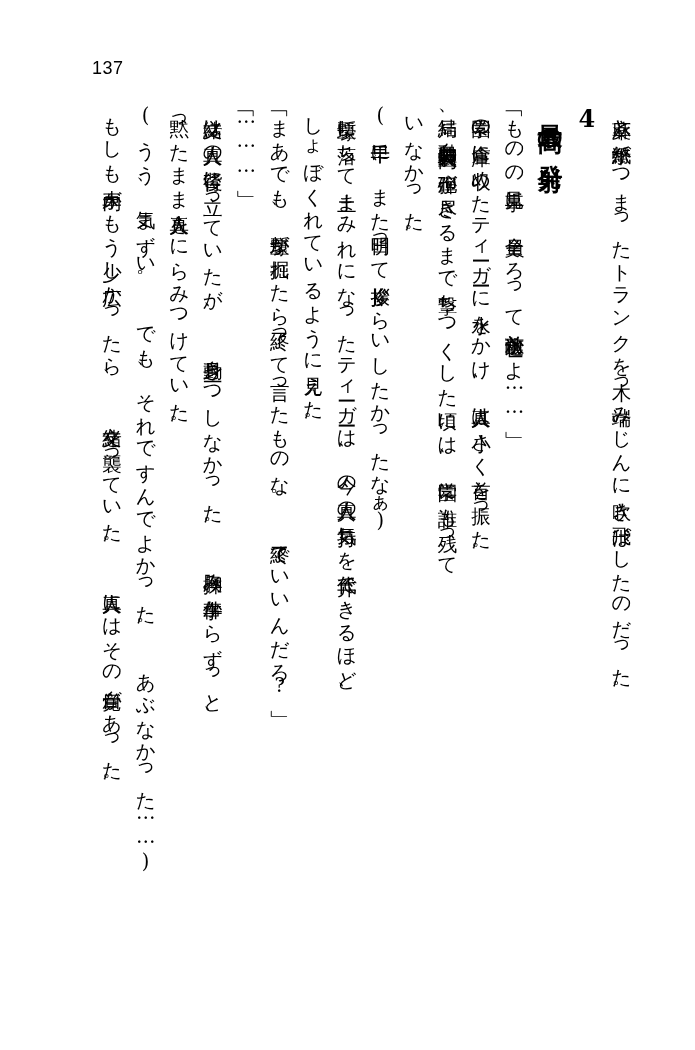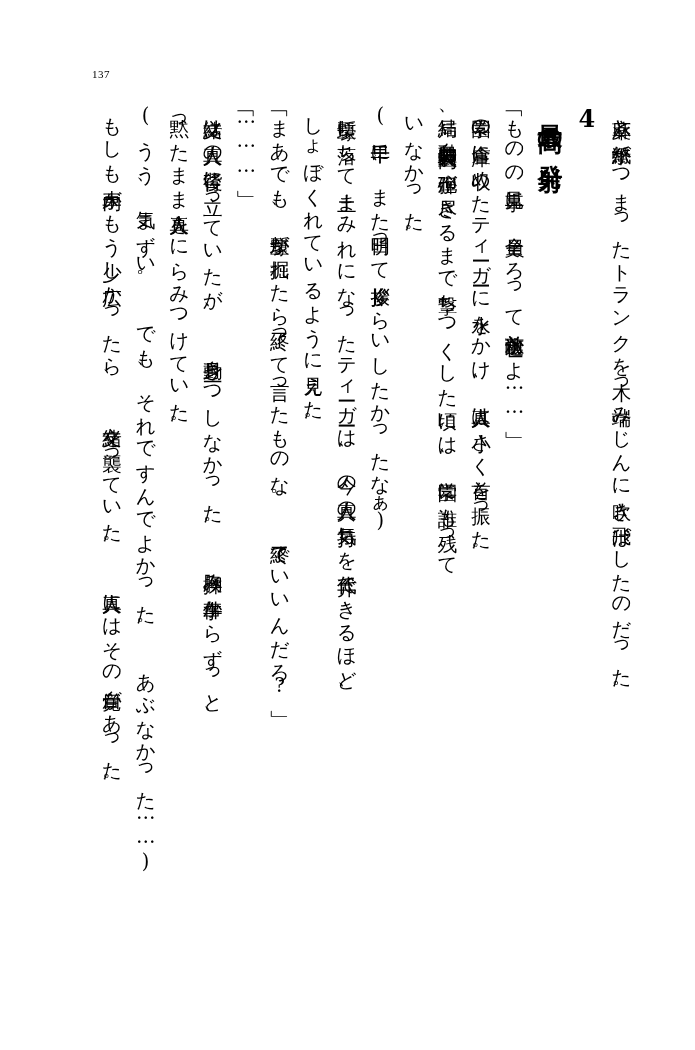--- a/index.html
+++ b/index.html
@@ -11,25 +11,25 @@
     position: relative;
     width: 695px;
     height: 1050px;
     background: #ffffff;
     overflow: hidden;
     font-family: "Liberation Serif", "DejaVu Serif", serif;
     color: #000000;
   }
   #page-number {
     position: absolute;
-    top: 68px;
+    top: 58px;
     left: 92px;
-    font-size: 11px;
+    font-size: 18px;
     letter-spacing: 0.5px;
-    font-family: Liberation Serif, serif;
+    font-family: Liberation Sans, sans-serif;
   }
   
   #body-text {
     position: absolute;
     top: 104px;
     left: 58px;
     width: 580px;
     height: 870px;
     writing-mode: vertical-rl;
     text-orientation: upright;

